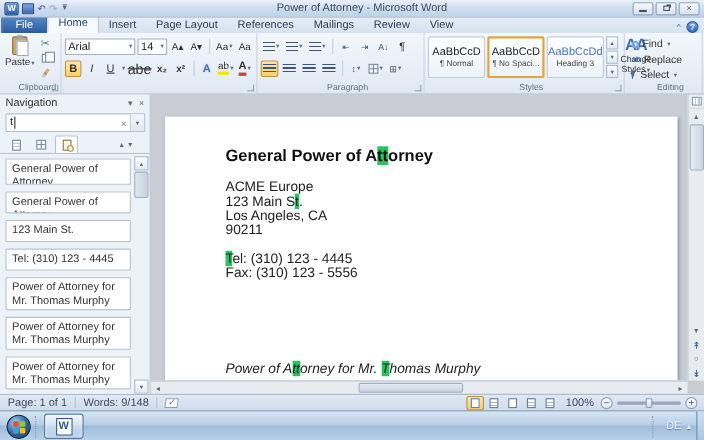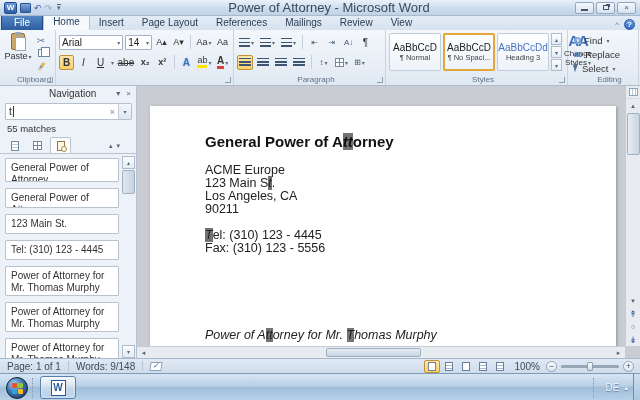--- a/index.html
+++ b/index.html
@@ -8,21 +8,21 @@
   #screen { position:relative; width:640px; height:400px; background:#e4ebf4; overflow:hidden; }
 
   
   .titlebar { height:16px; background:linear-gradient(#e9f1fa,#cddcee 55%,#bfd3e8); border-bottom:1px solid #a9bacf; display:flex; align-items:center; position:relative; }
   .qat { display:flex; align-items:center; gap:3px; padding-left:4px; }
   .qat .wlogo { width:13px; height:12px; background:linear-gradient(#6d9bd6,#2b5da8); border:1px solid #1f4a8c; border-radius:2px; color:#fff; font-size:8px; font-weight:bold; display:flex; align-items:center; justify-content:center; }
   .qicon { font-size:9px; color:#3f5ea0; line-height:12px; }
   .qicon.save { width:11px; height:10px; background:linear-gradient(#7fa8dd,#3a67ad); border:1px solid #2c528f; border-radius:1px; }
   .qicon.dim { color:#9aa8bb; }
   .qat .qdd { font-size:7px; color:#55677e; border-top:1px solid #55677e; line-height:6px; margin-left:2px; }
-  .title { position:absolute; left:18px; right:0; text-align:center; font-size:13px; color:#3a4a5e; pointer-events:none; }
+  .title { position:absolute; left:18px; right:0; text-align:center; font-size:10px; color:#3a4a5e; pointer-events:none; }
   .winbtns { margin-left:auto; display:flex; gap:2px; padding-right:4px; position:relative; }
   .wbtn { width:19px; height:12px; border:1px solid #93a7c0; border-radius:2px; background:linear-gradient(#f5f8fc,#d8e2ee); display:flex; align-items:center; justify-content:center; font-size:8px; color:#44536a; }
   .wbtn .bar { width:7px; height:2px; background:#44536a; margin-top:4px; }
   .wbtn .rest { width:6px; height:5px; border:1px solid #44536a; box-shadow:2px -2px 0 -1px #44536a; }
 
   
   .tabrow { height:14px; background:linear-gradient(#e3ecf6,#d6e2ef); display:flex; align-items:flex-end; padding-left:1px; }
   .tab { font-size:10px; line-height:14px; padding:0 9px; color:#2b3c55; border-radius:2px 2px 0 0; }
   .tab.file { background:linear-gradient(#5286c5,#2c5d9e); color:#fff; border:1px solid #1f4a86; border-bottom:none; padding:0 12px;text-align:right; }
   .tab.active { background:#f7fafc; border:1px solid #b9c4d1; border-bottom:1px solid #f7fafc; color:#1f3a5f; }
@@ -58,21 +58,21 @@
   
   .g-font { width:178px; }
   .combok { height:15px; border:1px solid #a3b2c4; background:#fff; display:flex; align-items:center; font-size:10px; color:#222; padding:0 2px; border-radius:1px; }
   .combok .rcaret { margin-left:auto; }
   .fname { width:68px; }
   .fsize { width:28px; }
   .fx { font-size:9px; }
   .bold { font-weight:bold; }
   .ital { font-style:italic; }
   .undl { text-decoration:underline; }
-  .strk { text-decoration:line-through; font-size:10px; }
+  .strk { text-decoration:line-through; font-size:13px; }
   .fxsmall { font-size:9px;font-weight:bold; }
   .glow { color:#3f6fb8; text-shadow:0 0 2px #9cc3f0; font-weight:bold; }
   .hl-ab { border-bottom:3px solid #ffe400; font-size:9px; line-height:9px; }
   .fc-a { border-bottom:3px solid #d43f3f; font-weight:bold; font-size:10px; line-height:10px; }
 
   
   .g-para { width:152px; }
   .ico-lines { width:11px; height:9px; background:repeating-linear-gradient(to bottom,#3f5672 0 1.4px,transparent 1.4px 3.6px); }
   .ico-align { width:12px; height:9px; background:repeating-linear-gradient(to bottom,#3f5672 0 1.4px,transparent 1.4px 3.2px); }
   .tiny { font-size:8px; color:#3f5672; }
@@ -98,21 +98,21 @@
   .ico-mag::after { content:""; position:absolute; width:4px; height:2px; background:#7da7d9; transform:rotate(45deg); right:-3px; bottom:-2px; }
   .ico-rep { font-size:7px; color:#3b6eb5; font-weight:bold; }
   .ico-cursor { width:0; height:0; border-top:8px solid #55708c; border-right:5px solid transparent; transform:rotate(-12deg); }
 
   
   .main { display:flex; height:272px; }
 
   
   .navpane { width:137px; background:#edf2f8; border-right:1px solid #b6c2d0; display:flex; flex-direction:column; }
   .navhead { height:15px; display:flex; align-items:center; padding:0 5px; }
-  .navhead .ntitle { font-size:10px; color:#333;margin-left:44px; }
+  .navhead .ntitle { font-size:10px; color:#333; }
   .navhead .nctl { margin-left:auto; display:flex; gap:6px; font-size:8px; color:#54677c; }
   .searchrow { margin:2px 4px 2px 5px; height:17px; background:#fff; border:1px solid #b5c0cd; display:flex; align-items:center; border-radius:1px; }
   .searchrow .sval { flex:1; font-size:10px; color:#222; padding-left:3px; border-right:1px solid transparent; }
   .searchrow .sval::after { content:""; border-left:1px solid #333; margin-left:1px; }
   .searchrow .sclear { font-size:9px; color:#7b8a9c; padding:0 3px; }
   .searchrow .sdd { width:13px; align-self:stretch; background:linear-gradient(#f2f6fa,#dfe8f1); border-left:1px solid #c3cdd8; display:flex; align-items:center; justify-content:center; font-size:6px; color:#54677c; }
   .matches { font-size:9.5px; color:#333; padding:1px 0 2px 7px; height:14px; }
   .navtabs { height:18px; border-bottom:1px solid #b9c4d1; display:flex; align-items:flex-end; padding-left:4px; gap:2px; }
   .ntab { width:21px; height:16px; display:flex; align-items:center; justify-content:center; border:1px solid transparent; border-bottom:none; border-radius:2px 2px 0 0; }
   .ntab.active { background:#fdfdfe; border-color:#b9c4d1; }
@@ -132,21 +132,21 @@
   .nsbtn { height:13px; border:1px solid #aebccb; background:linear-gradient(#fbfdfe,#e3ebf3); font-size:6px; color:#54677c; display:flex; align-items:center; justify-content:center; }
   .nsthumb { height:24px; margin-top:1px; background:linear-gradient(90deg,#dfe6ee,#c6d2df); border:1px solid #9fb0c2; border-radius:2px; }
   .nsbtn.bottom { margin-top:auto; }
 
   
   .docarea { position:relative; flex:1; background:#c9cdd3; overflow:hidden; }
   .page { position:absolute; left:13px; top:20px; width:466px; height:240px; background:#fff; box-shadow:1px 1px 3px rgba(60,65,75,.45); padding:27px 20px 0 55px; }
   .dheading { font-size:15px; font-weight:bold; color:#111; margin-bottom:14px; white-space:nowrap; }
   .dline { font-size:12.5px; color:#222; line-height:13px; height:13px; white-space:nowrap; }
   .dfooter { position:absolute; left:55px; top:222px; font-size:12.5px; font-style:italic; color:#222; white-space:nowrap; }
-  .hl { background:#737373;font-style:italic; }
+  .hl { background:#22c55e; }
 
   
   .vscroll { position:absolute; right:0; top:0; bottom:12px; width:15px; background:#e8ecf1; border-left:1px solid #c3cdd8; display:flex; flex-direction:column; align-items:center; }
   .vsb { width:15px; height:13px; display:flex; align-items:center; justify-content:center; font-size:7px; color:#54677c; border-bottom:1px solid #d4dce4; }
   .ico-ruler { width:9px; height:8px; border:1px solid #8ea2b6; background:repeating-linear-gradient(to right,#fff 0 2px,#b9c8d8 2px 3px); }
   .vthumb { width:13px; height:42px; margin-top:1px; background:linear-gradient(90deg,#e6ecf3,#c9d4e1); border:1px solid #9fb0c2; border-radius:2px; }
   .vspacer { flex:1; }
   .vsb.blue { color:#2f5d9e; font-size:9px; border-bottom:none; }
   .vsb.plain { border-bottom:none; }
 
@@ -399,21 +399,20 @@
         <span class="nctl">
           <span>▾</span>
           <span>×</span>
         </span>
       </div>
       <div class="searchrow">
         <span class="sval">t</span>
         <span class="sclear">×</span>
         <span class="sdd">▾</span>
       </div>
-      <div class="matches">55 matches</div>
       <div class="navtabs">
         <span class="ntab">
             <span class="ico-doc"></span>
           </span>
         <span class="ntab">
             <span class="ico-grid"></span>
           </span>
         <span class="ntab active">
             <span class="ico-docmag"></span>
           </span>

